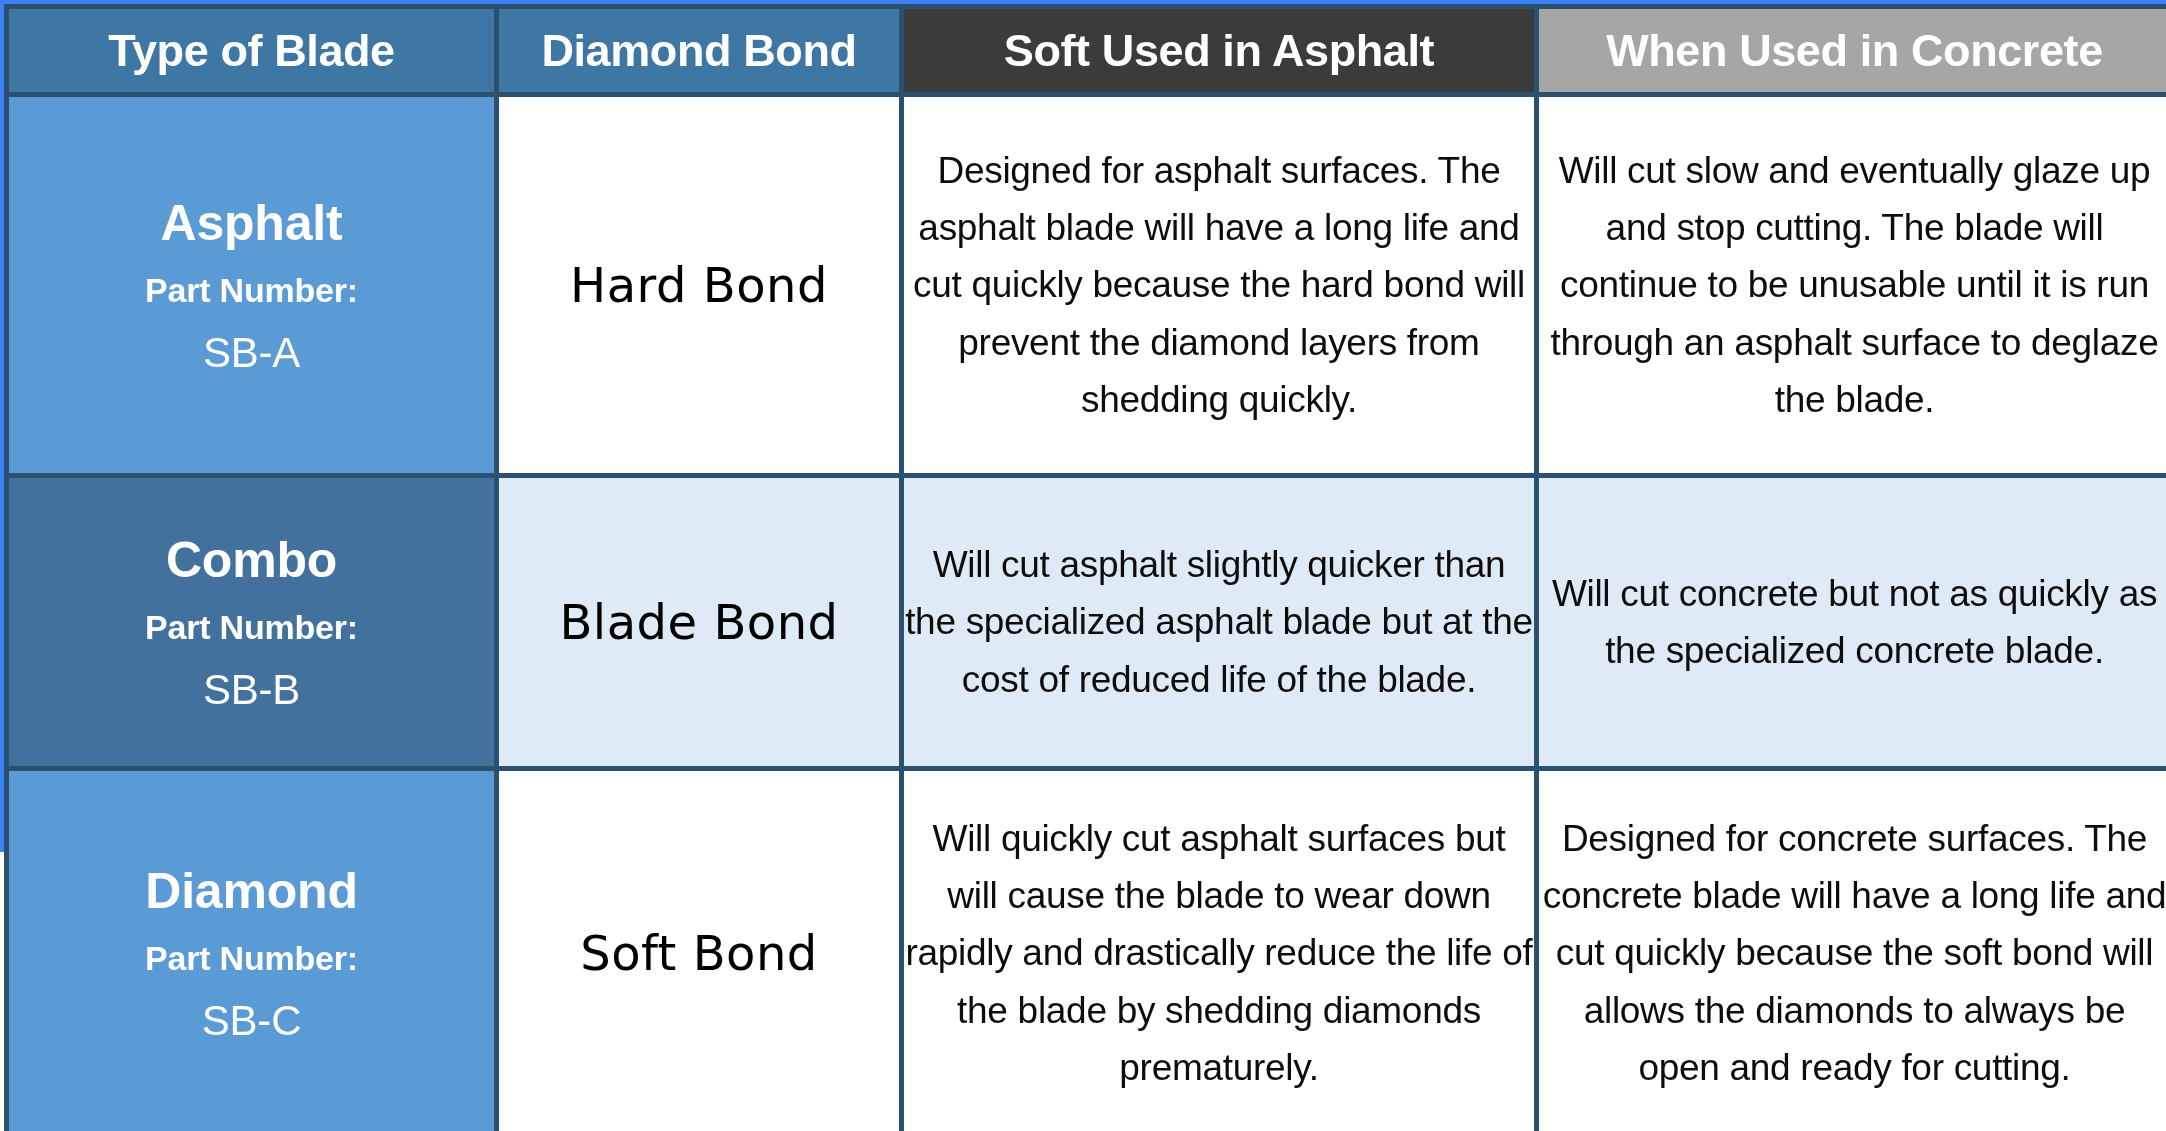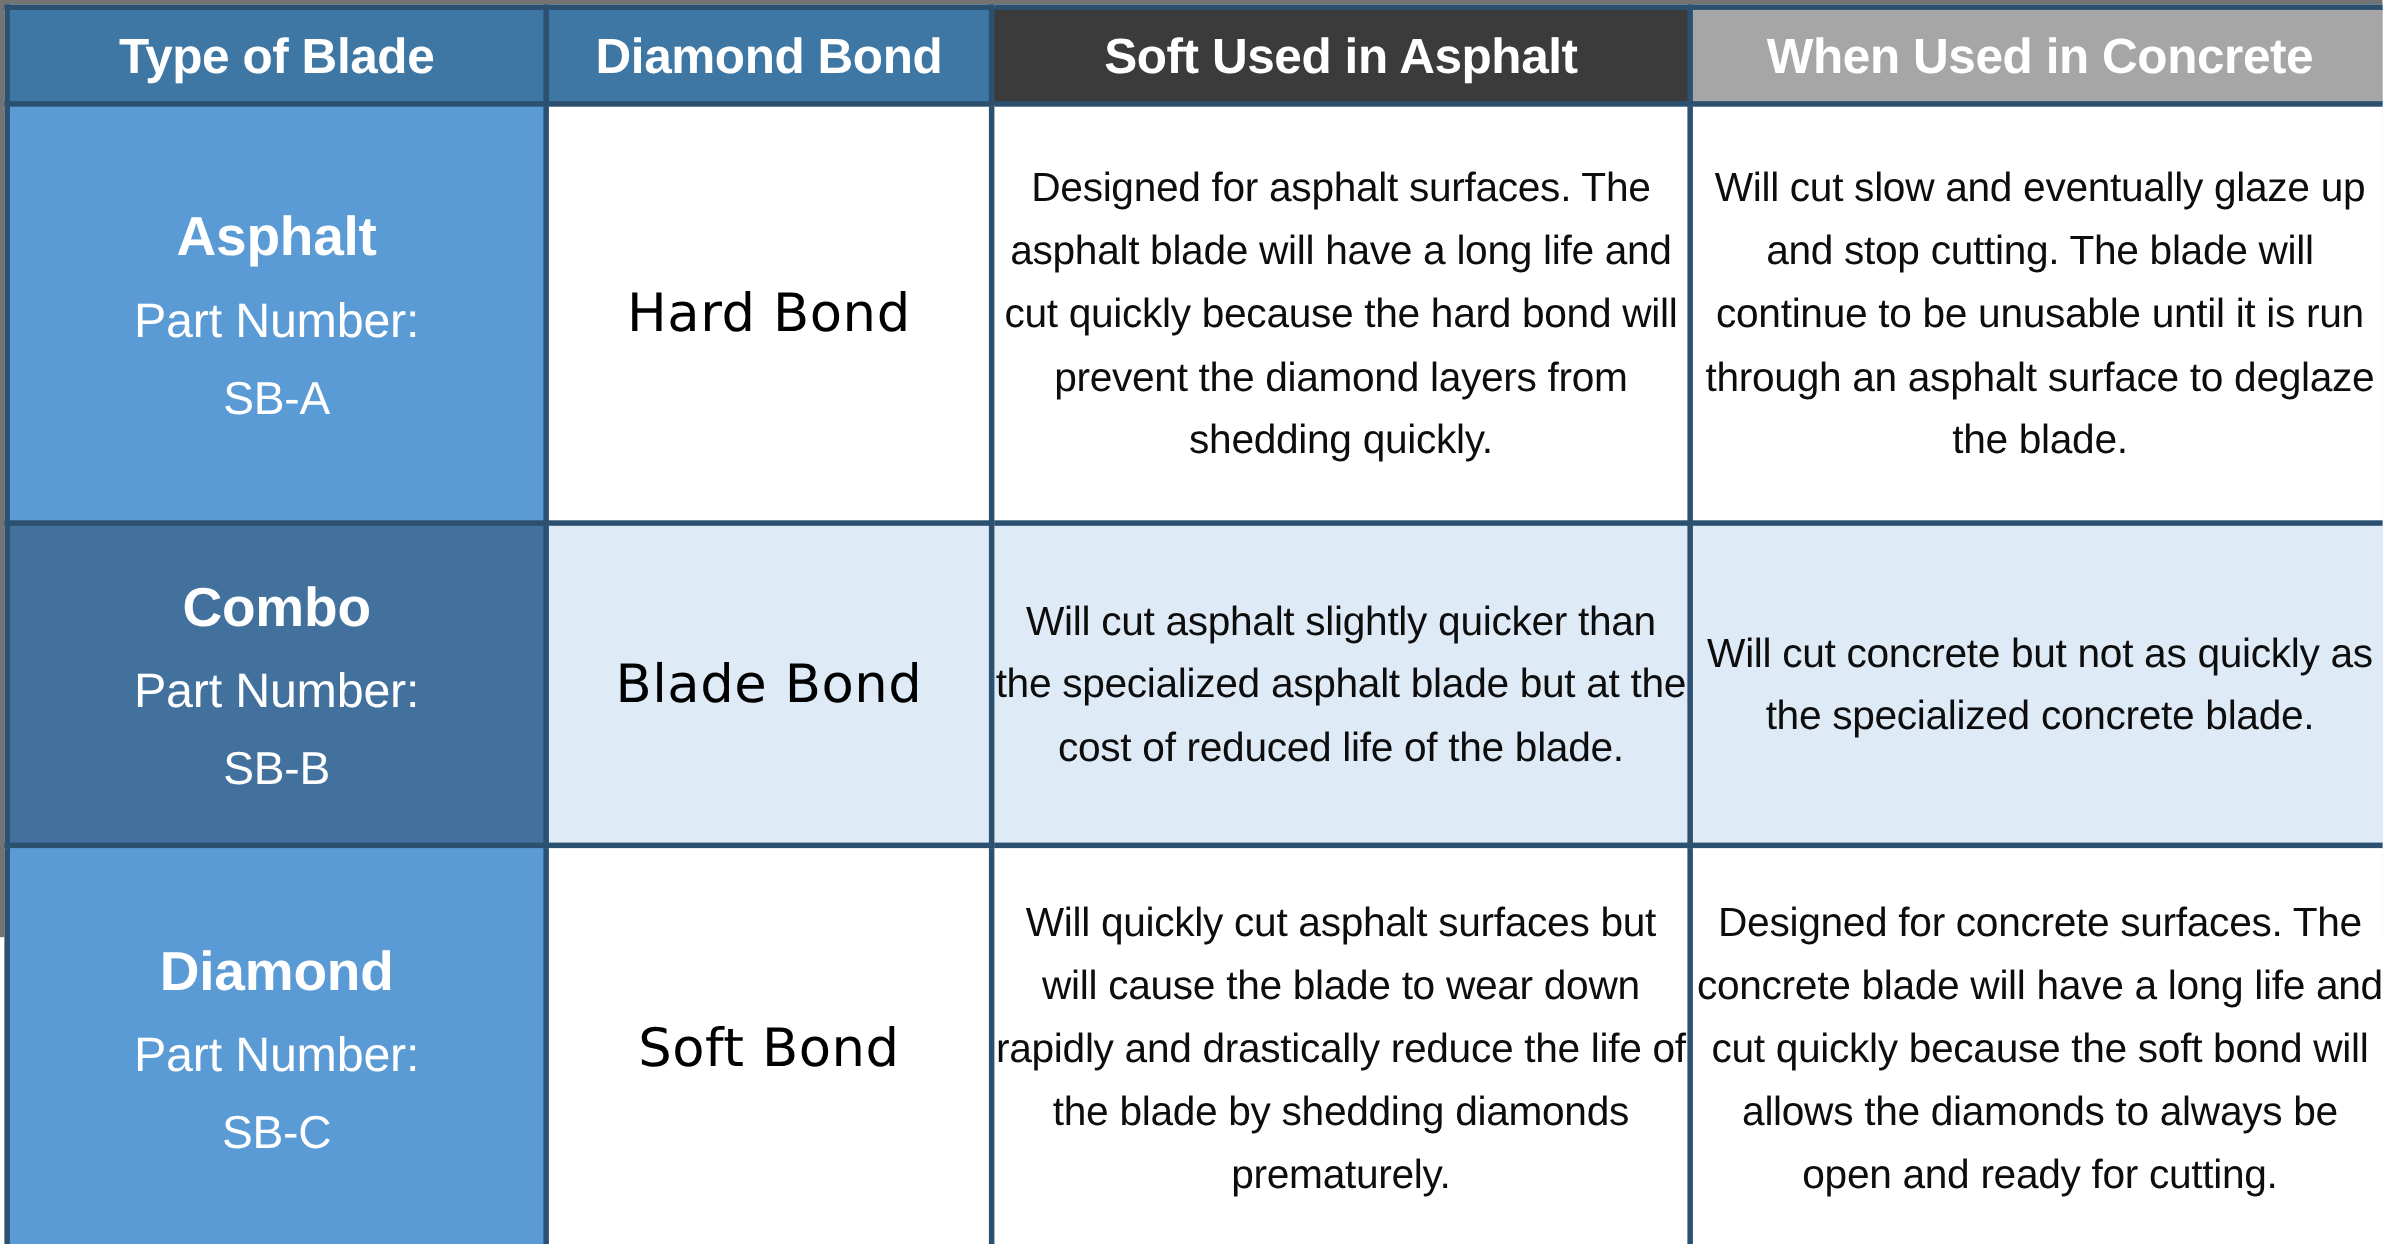--- a/index.html
+++ b/index.html
@@ -12,21 +12,21 @@
     height: 1131px;
     font-family: "Liberation Sans", sans-serif;
     overflow: hidden;
   }
 
   .table-wrap {
     width: 2166px;
     height: 852px;
     box-sizing: border-box;
     padding: 4px;
-    background: #737373;
+    background: #3b82f6;
   }
 
   table.blade-table {
     width: 100%;
     height: 100%;
     border-collapse: collapse;
     table-layout: fixed;
     background: #ffffff;
   }
 
@@ -76,22 +76,22 @@
   .blade-cell.light { background: #5B9BD5; }
   .blade-cell.dark  { background: #41719C; }
 
   .blade-name {
     font-size: 50px;
     font-weight: bold;
     line-height: 1.5;
     letter-spacing: -0.2px;
   }
   .blade-pn-label {
-    font-size: 44px;
-    font-weight: normal;
+    font-size: 34px;
+    font-weight: bold;
     line-height: 1.75;
     letter-spacing: -0.2px;
   }
   .blade-pn-value {
     font-size: 42px;
     font-weight: normal;
     line-height: 1.5;
     letter-spacing: -0.2px;
   }
 

